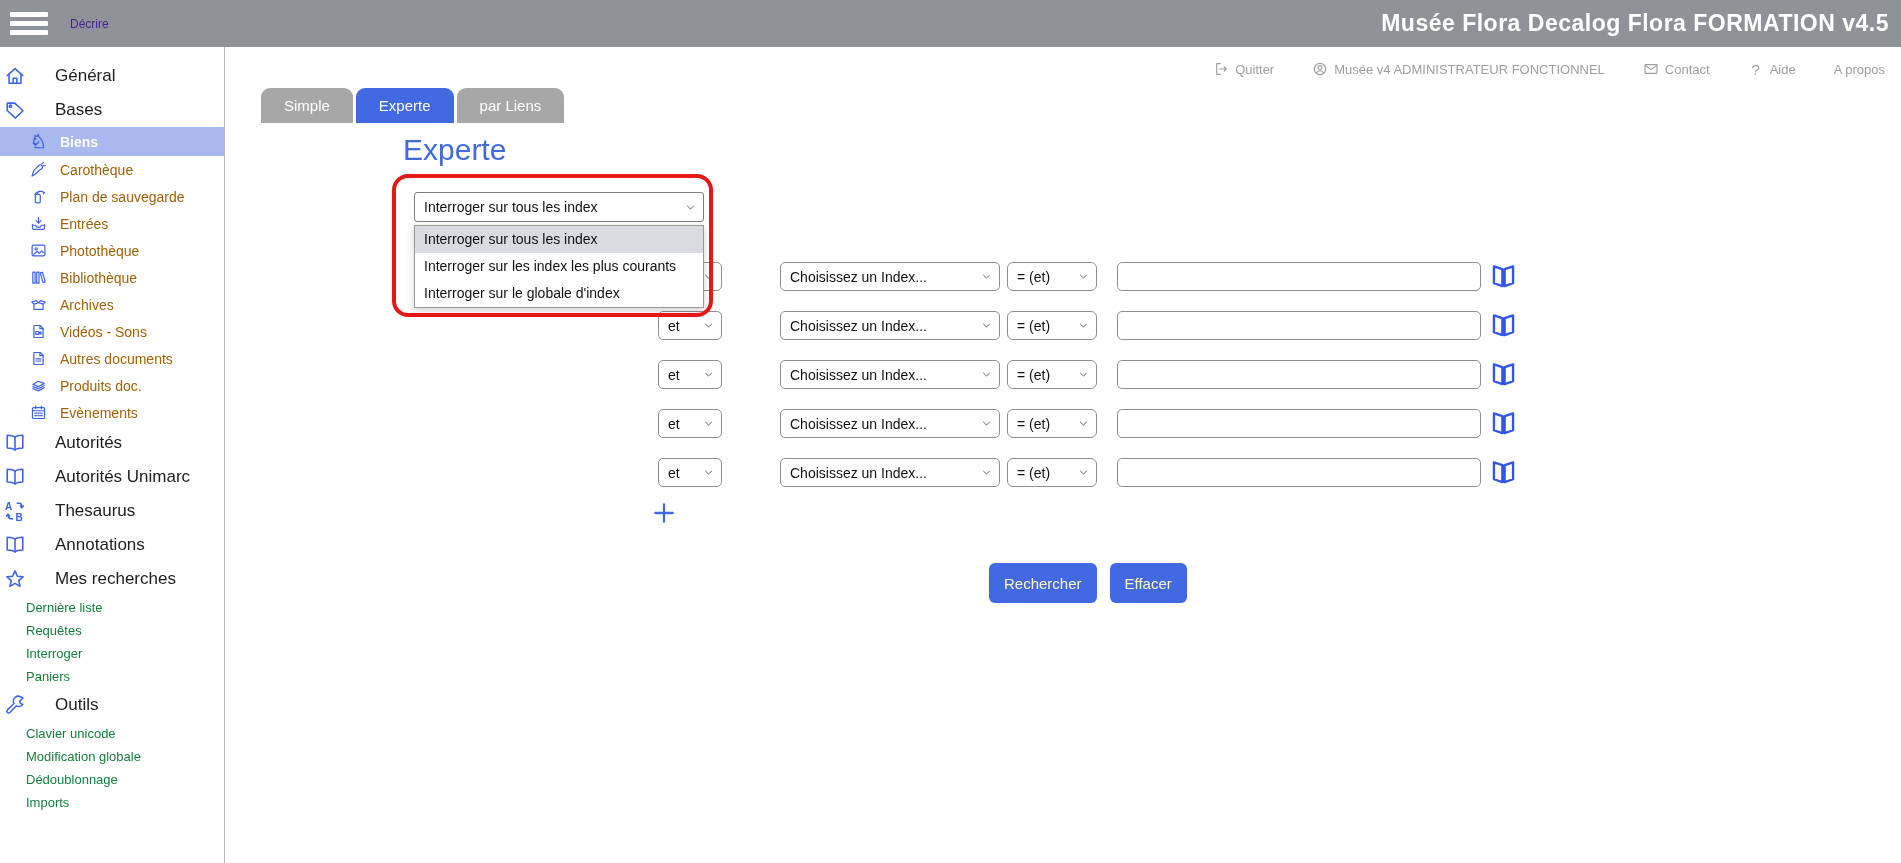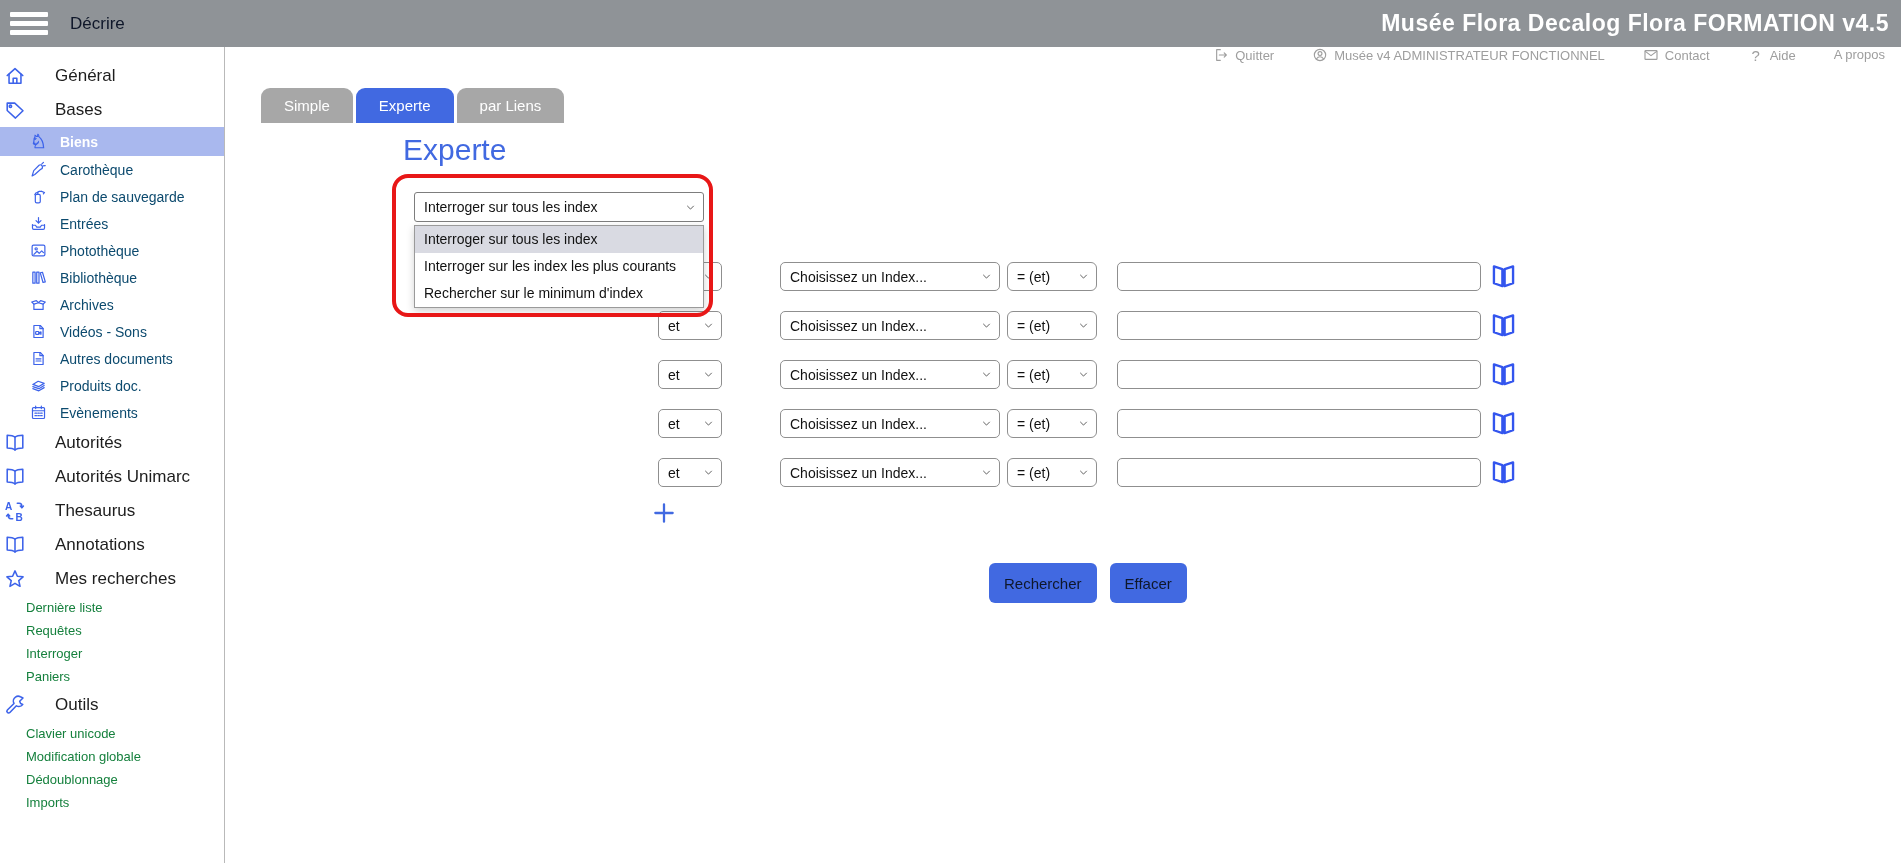--- a/index.html
+++ b/index.html
@@ -3,39 +3,39 @@
 <meta charset="utf-8">
 <style>
   * { margin:0; padding:0; box-sizing:border-box; }
   html,body { width:1901px; height:863px; overflow:hidden; background:#fff;
     font-family:"Liberation Sans", sans-serif; }
 
   
   .topbar { height:47px; background:#8f9397; display:flex; align-items:center; position:relative; }
   .hamburger { width:38px; margin-left:10px; display:flex; flex-direction:column; gap:4px; cursor:pointer; }
   .hamburger span { display:block; height:5px; background:#fff; border-radius:1px; }
-  .menu-label { color:#0f172a; font-size:17px; margin-left:22px; }
+  .menu-label { color:#4c1d95; font-size:12px; margin-left:22px; }
   .app-title { position:absolute; right:12px; color:#fff; font-size:23px; font-weight:700; letter-spacing:.5px; }
 
   
   .layout { display:flex; height:816px; }
   .sidebar { width:225px; min-width:225px; border-right:1px solid #b9b9b9; padding-top:12px; overflow:hidden; }
   .content { flex:1; display:flex; flex-direction:column; }
 
   
-  .userbar { height:44px; display:flex; justify-content:flex-end; align-items:flex-start; gap:38px;
+  .userbar { height:44px; display:flex; justify-content:flex-end; align-items:center; gap:38px;
     padding-right:16px; color:#9e9e9e; font-size:13px; }
   .ub-item { display:flex; align-items:center; gap:6px; cursor:pointer; white-space:nowrap; }
 
   
   .sb-item { display:flex; align-items:center; color:#1d1d1d; cursor:pointer; }
   .sb-item .icon { color:#3d63ea; flex:0 0 auto; }
   .lvl1 { height:34px; padding-left:4px; gap:29px; font-size:17px; }
   .lvl1 .icon { width:22px; height:22px; }
-  .lvl2 { height:27px; padding-left:30px; gap:13px; font-size:14px; color:#0c4a6e; }
+  .lvl2 { height:27px; padding-left:30px; gap:13px; font-size:14px; color:#a16207; }
   .lvl2 .icon { width:17px; height:17px; }
   .lvl3 { height:23px; padding-left:26px; font-size:13px; color:#15803d; }
   .sb-item.selected { background:#a9b8ee; color:#fff; font-weight:700; height:29px; }
   .knight-glyph { font-size:19px; line-height:17px; color:#3d63ea; }
   .q-glyph { font-size:15px; line-height:15px; color:#9e9e9e; }
 
   
   .main { position:relative; flex:1; }
   .tabs { position:absolute; left:36px; top:-3px; display:flex; gap:3px; z-index:2;text-align:center; }
   .tab { height:35px; padding:0 23px; display:flex; align-items:center; justify-content:center;
@@ -62,21 +62,21 @@
   .crit-row .idx { left:555px; width:220px; }
   .crit-row .op  { left:782px; width:90px;border-radius:6px; }
   .crit-input { position:absolute; left:892px; top:0; width:364px; height:29px;
     border:1px solid #8f8f8f; border-radius:5px; padding:0 8px; font-size:14px;
     font-family:"Liberation Sans",sans-serif; }
   .lookup { position:absolute; left:1265px; top:1px; width:27px; height:27px; color:#3355ee; cursor:pointer; }
 
   .plus-btn { position:absolute; left:426px; top:409px; width:26px; height:26px; color:#4169e1; cursor:pointer; }
 
   .actions { position:absolute; left:764px; top:472px; display:flex; gap:13px; }
-  .btn { height:40px; padding:0 15px; background:#4169e1; color:#0f172a; font-size:15px;
+  .btn { height:40px; padding:0 15px; background:#4169e1; color:#fef9c3; font-size:15px;
     border:none; border-radius:6px; display:flex; align-items:center; cursor:pointer;
     font-family:"Liberation Sans",sans-serif; }
 
   .icon { display:inline-flex; align-items:center; justify-content:center; }
   .icon svg { width:100%; height:100%; fill:none; stroke:currentColor; stroke-width:1.7;
     stroke-linecap:round; stroke-linejoin:round; }
   .ub-ic { width:16px; height:16px; color:#9e9e9e; }
   .lookup svg, .plus-btn svg { stroke-width:2.1; }
 </style>
 </head>
@@ -363,21 +363,21 @@
         <span class="icon chev" id="scope-chev">
             <svg viewBox="0 0 24 24">
               <path d="M5.5 9l6.5 6.5L18.5 9"></path>
             </svg>
           </span>
       </div>
 
       <div class="options-panel" id="options">
           <div class="option highlighted">Interroger sur tous les index</div>
           <div class="option">Interroger sur les index les plus courants</div>
-          <div class="option">Rechercher sur le minimum d'index</div>
+          <div class="option">Interroger sur le globale d'index</div>
         </div>
 
       <div id="rows">
           <div class="crit-row" style="top:171px">
             <div class="fake-select et">
               <span class="fs-text">et</span>
               <span class="icon chev">
                 <svg viewBox="0 0 24 24">
                   <path d="M5.5 9l6.5 6.5L18.5 9"></path>
                 </svg>

